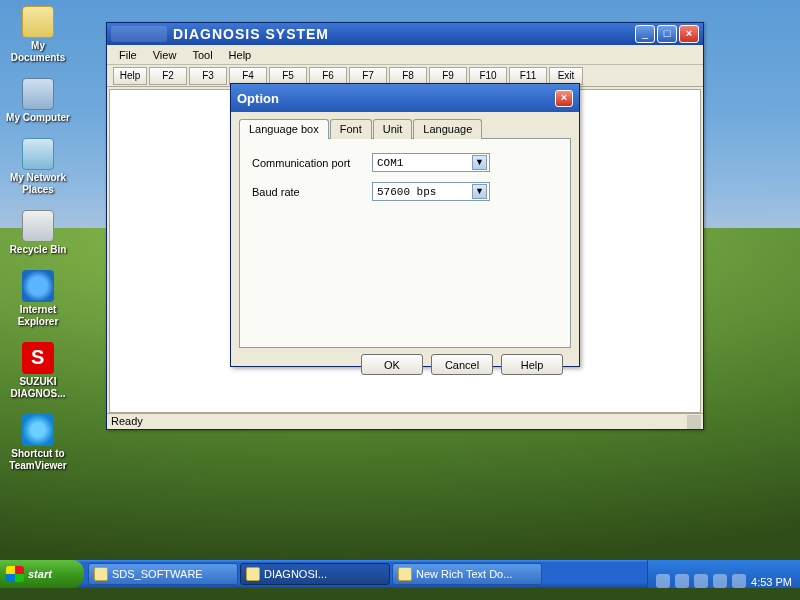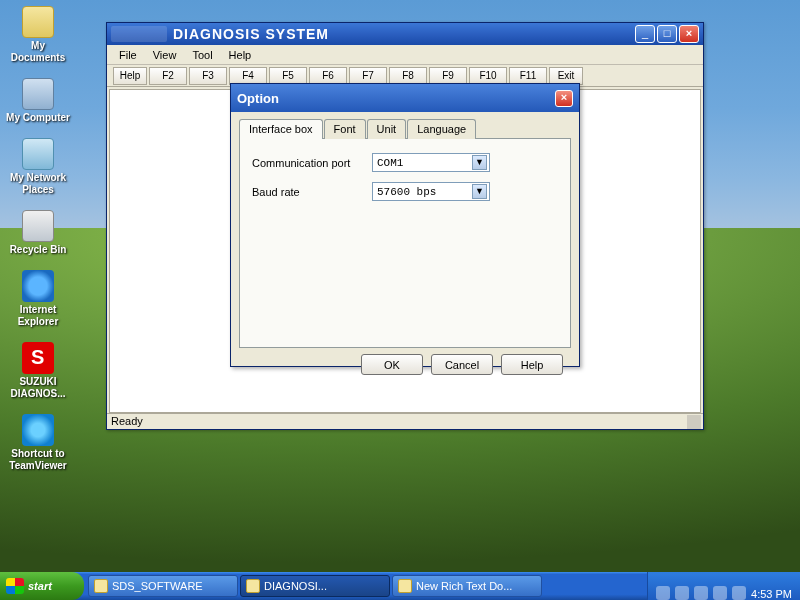--- a/index.html
+++ b/index.html
@@ -77,21 +77,21 @@
 .field { display:flex; align-items:center; margin-bottom:10px; }
 .field label { width:120px; }
 .combo { flex:0 0 118px; height:19px; border:1px solid #7f9db9; background:#fff; display:flex; align-items:center; padding:0 2px 0 4px; }
 .combo .val { flex:1;font-family:Liberation Mono, monospace; }
 .combo .arrow { width:15px; height:15px; background:linear-gradient(#dbeafe,#b8cde8); border:1px solid #7f9db9; text-align:center; line-height:12px; font-size:9px; cursor:pointer; }
 
 .dlg-buttons { display:flex; justify-content:flex-end; gap:8px; padding:6px 8px 0; }
 .btn { width:62px; height:21px; border:1px solid #707070; background:linear-gradient(#fefefe,#e6e3da); border-radius:3px; cursor:pointer; }
 
 
-.taskbar { position:absolute; left:0; right:0; bottom:0; height:28px;
+.taskbar { position:absolute; left:0; right:0; bottom:12px; height:28px;
   background:linear-gradient(to bottom,#3e90f0 0%,#2465cf 8%,#2465cf 80%,#174a9e 100%);
   display:flex; align-items:stretch; }
 .start { width:84px; background:linear-gradient(to bottom,#5fbf3f 0%,#3c9a1f 50%,#2c7a12 100%);
   border-radius:0 12px 12px 0; display:flex; align-items:center; padding-left:6px; color:#fff; font-weight:bold; font-style:italic; font-size:15px; cursor:pointer; gap:4px; }
 .start .flag { width:18px; height:16px; background:
   conic-gradient(#e81123 0 25%, #16c60c 0 50%, #0078d7 0 75%, #fce100 0 100%); border-radius:3px; }
 .tasks { display:flex; gap:2px; padding:3px 4px; flex:1; }
 .taskbtn { width:150px; background:linear-gradient(#5a9ae8,#3670c8); border:1px solid #2050a0; border-radius:3px; display:flex; align-items:center; padding:0 5px; color:#fff; cursor:pointer; gap:4px; overflow:hidden; white-space:nowrap; }
 .taskbtn .ticon { width:14px; height:14px; background:#f5e6a0; border:1px solid #c0a030; border-radius:2px; flex-shrink:0; }
 .taskbtn.sel { background:linear-gradient(#2458b0,#1a4488); border-color:#0a2a60; }
@@ -173,21 +173,21 @@
   </div>
 </div>
 
 <div class="dialog">
   <div class="dlg-title">
     <div class="t">Option</div>
     <div class="dlg-close">×</div>
   </div>
   <div class="dlg-body">
     <div class="tabstrip">
-      <div class="tab active">Interface box</div>
+      <div class="tab active">Language box</div>
       <div class="tab">Font</div>
       <div class="tab">Unit</div>
       <div class="tab">Language</div>
     </div>
     <div class="tabpanel">
       <div class="field">
         <label>Communication port</label>
         <div class="combo">
           <span class="val">COM1</span>
           <div class="arrow">▼</div>

